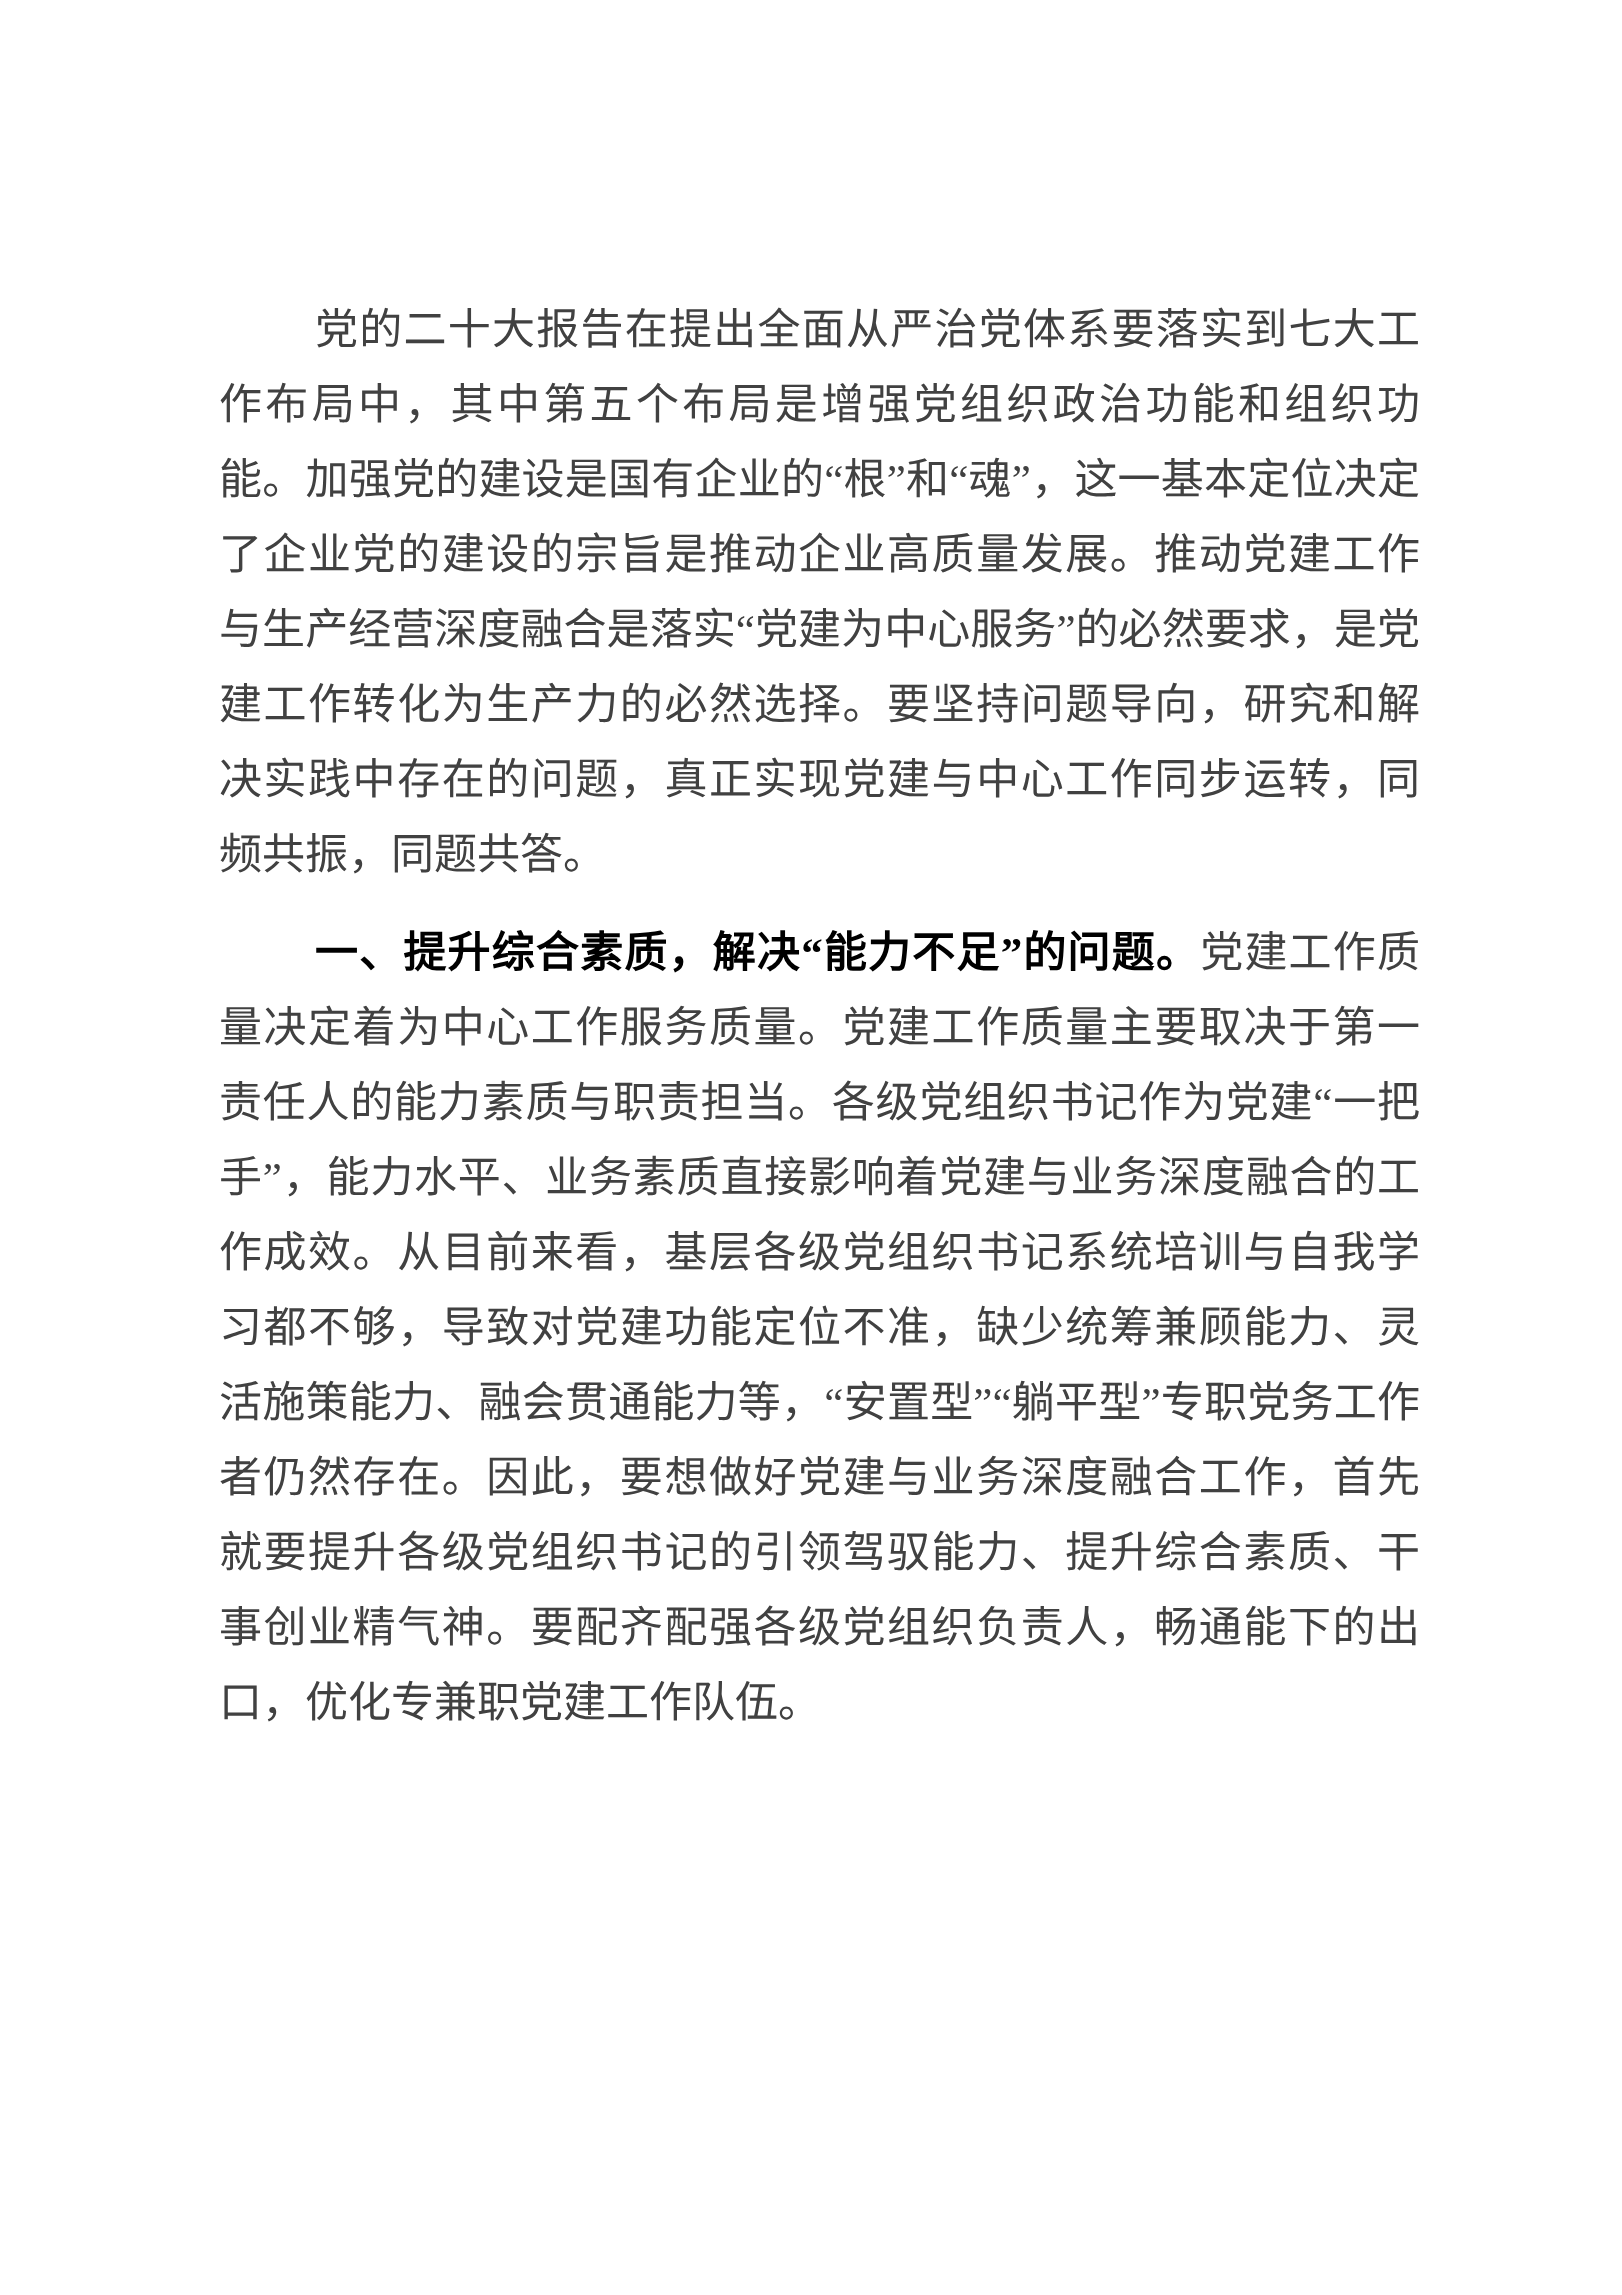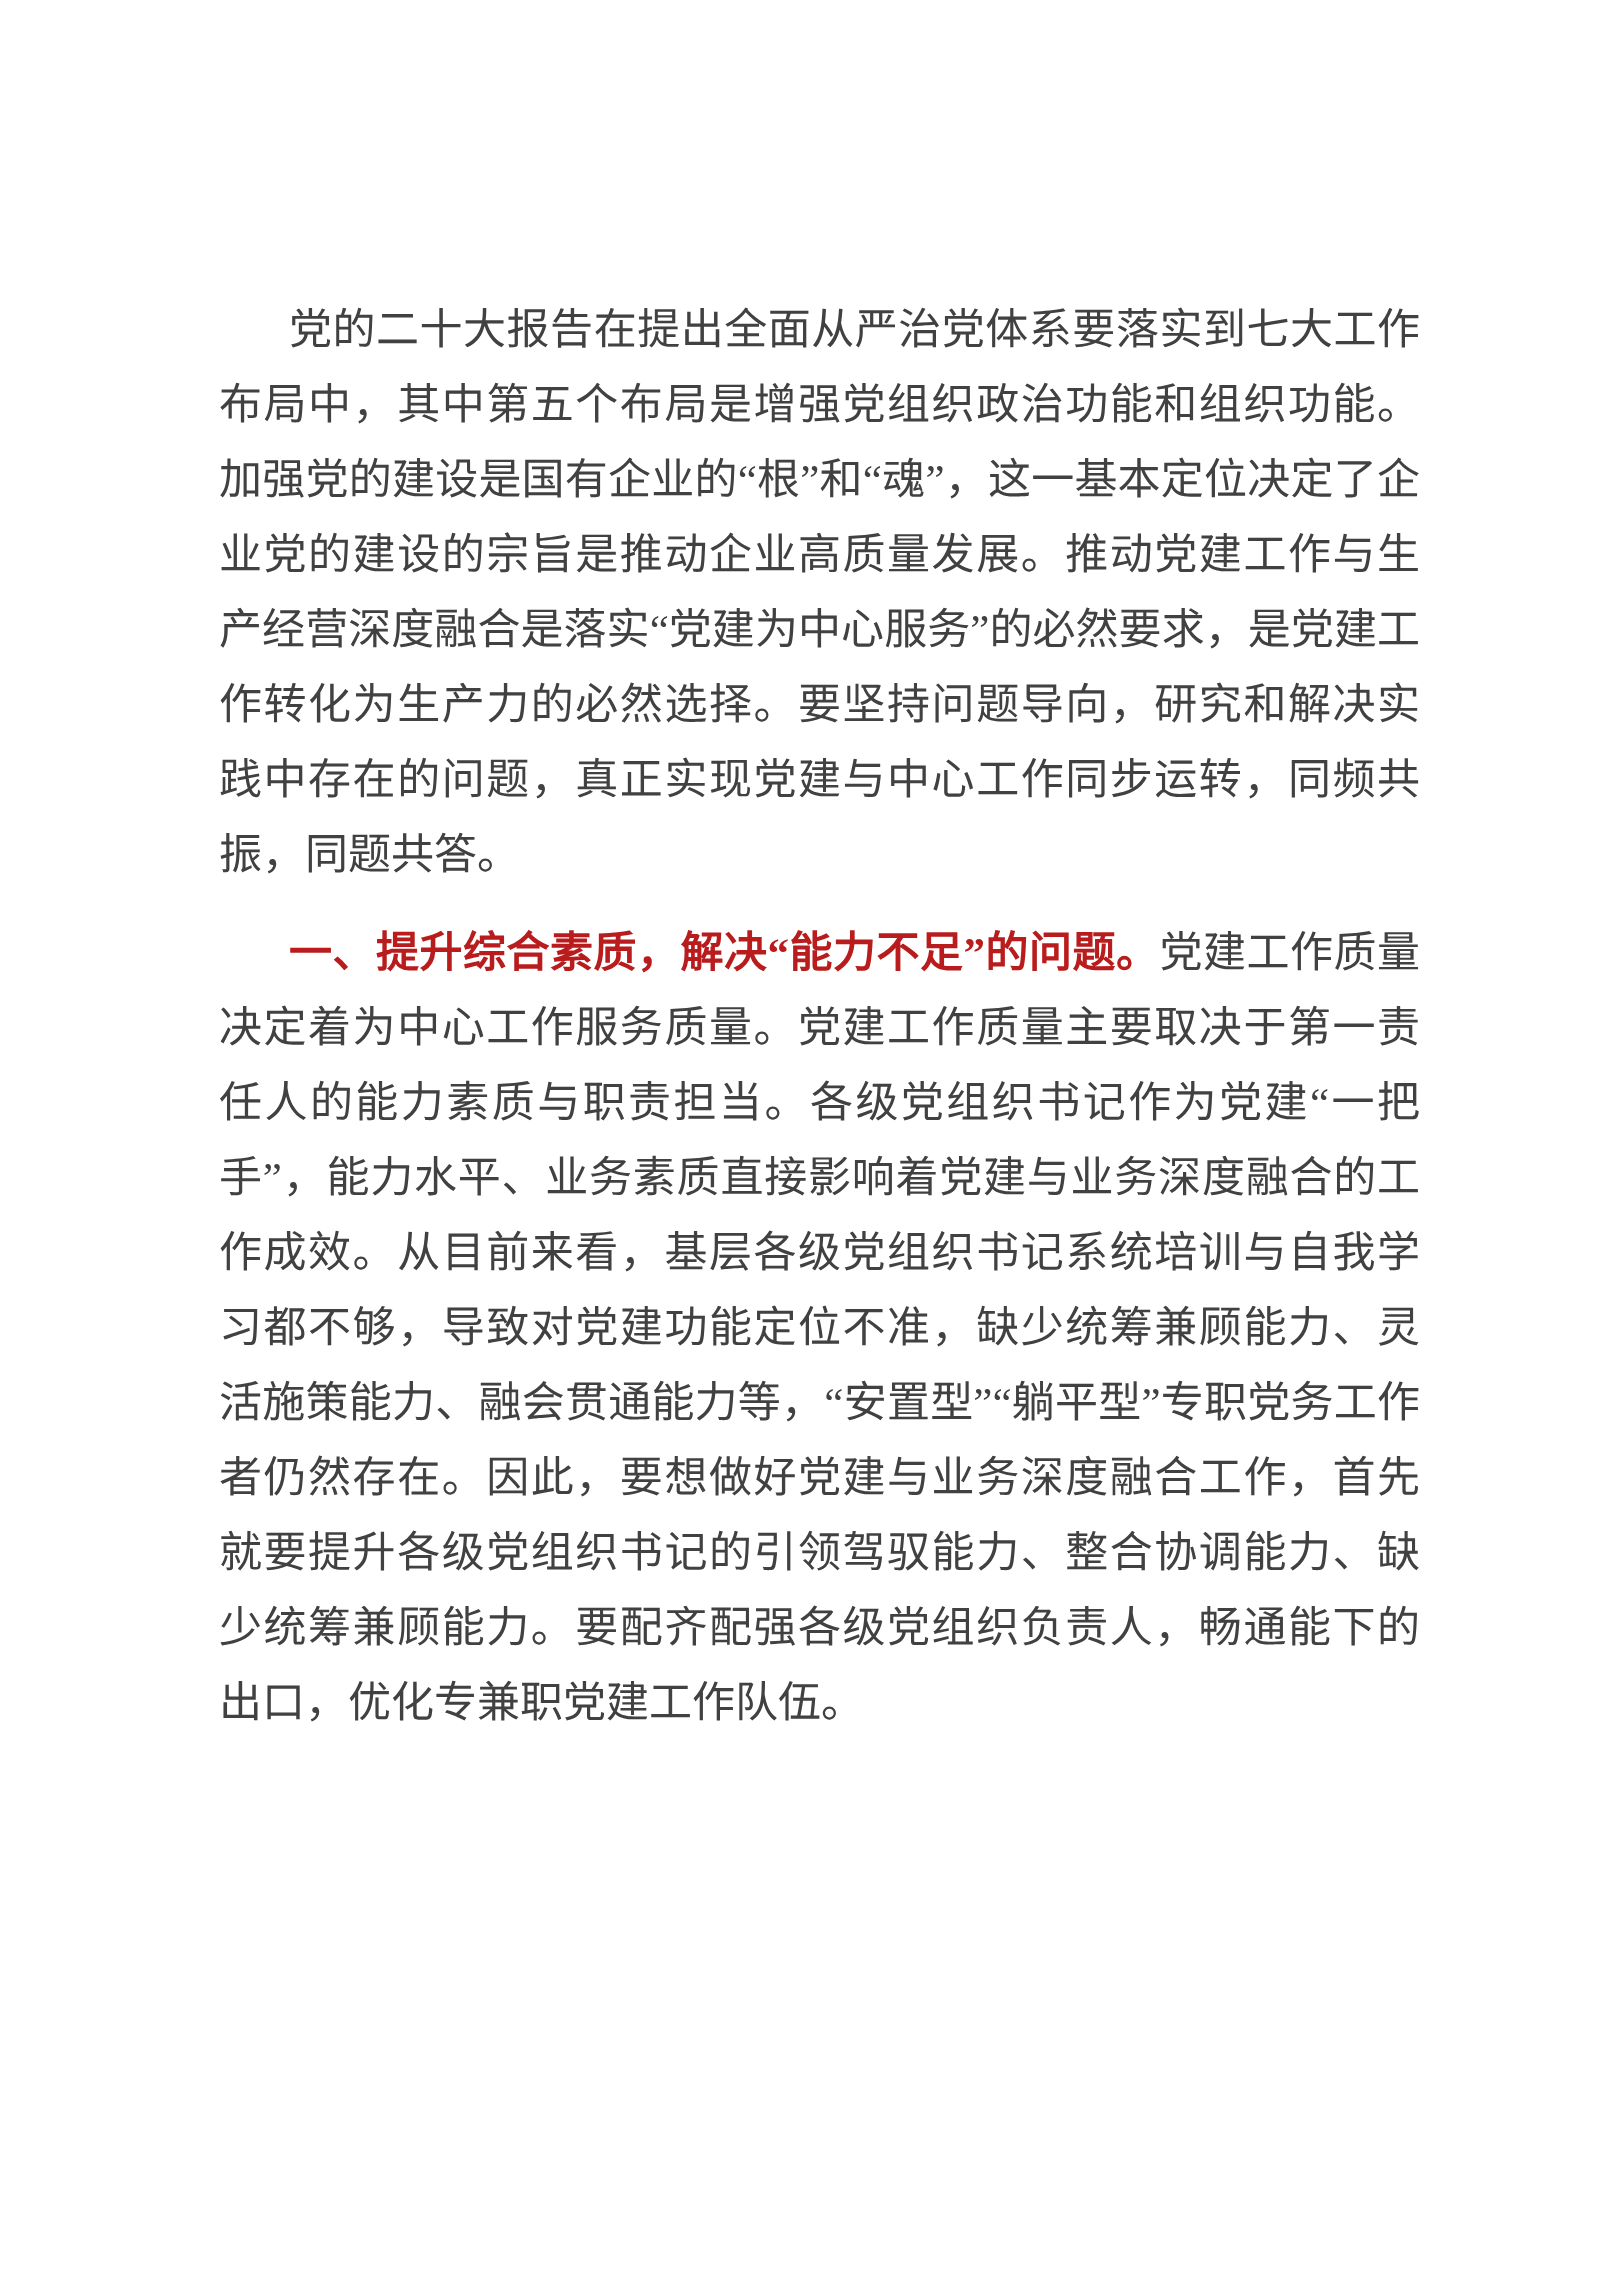--- a/index.html
+++ b/index.html
@@ -33,29 +33,30 @@
     text-align: justify;
     text-indent: 70px;
     margin: 0 0 23px 0;
     padding: 0;
     letter-spacing: 0;
     word-break: normal;
     line-break: strict;
   }
   .para .lead {
     font-weight: 700;
-    color: #b91c1c;
+    color: #000000;
+    margin-left: 26px;
   }
 </style>
 </head>
 <body>
 
 <div class="page">
   <div class="text-block">
 
     <p class="para"><b class="lead"></b><span>党的二十大报告在提出全面从严治党体系要落实到七大工作布局中，其中第五个布局是增强党组织政治功能和组织功能。加强党的建设是国有企业的“根”和“魂”，这一基本定位决定了企业党的建设的宗旨是推动企业高质量发展。推动党建工作与生产经营深度融合是落实“党建为中心服务”的必然要求，是党建工作转化为生产力的必然选择。要坚持问题导向，研究和解决实践中存在的问题，真正实现党建与中心工作同步运转，同频共振，同题共答。</span></p>
 
-    <p class="para"><b class="lead">一、提升综合素质，解决“能力不足”的问题。</b><span>党建工作质量决定着为中心工作服务质量。党建工作质量主要取决于第一责任人的能力素质与职责担当。各级党组织书记作为党建“一把手”，能力水平、业务素质直接影响着党建与业务深度融合的工作成效。从目前来看，基层各级党组织书记系统培训与自我学习都不够，导致对党建功能定位不准，缺少统筹兼顾能力、灵活施策能力、融会贯通能力等，“安置型”“躺平型”专职党务工作者仍然存在。因此，要想做好党建与业务深度融合工作，首先就要提升各级党组织书记的引领驾驭能力、整合协调能力、缺少统筹兼顾能力。要配齐配强各级党组织负责人，畅通能下的出口，优化专兼职党建工作队伍。</span></p>
+    <p class="para"><b class="lead">一、提升综合素质，解决“能力不足”的问题。</b><span>党建工作质量决定着为中心工作服务质量。党建工作质量主要取决于第一责任人的能力素质与职责担当。各级党组织书记作为党建“一把手”，能力水平、业务素质直接影响着党建与业务深度融合的工作成效。从目前来看，基层各级党组织书记系统培训与自我学习都不够，导致对党建功能定位不准，缺少统筹兼顾能力、灵活施策能力、融会贯通能力等，“安置型”“躺平型”专职党务工作者仍然存在。因此，要想做好党建与业务深度融合工作，首先就要提升各级党组织书记的引领驾驭能力、提升综合素质、干事创业精气神。要配齐配强各级党组织负责人，畅通能下的出口，优化专兼职党建工作队伍。</span></p>
 
 
   </div>
 </div>
 
 
 </body></html>

